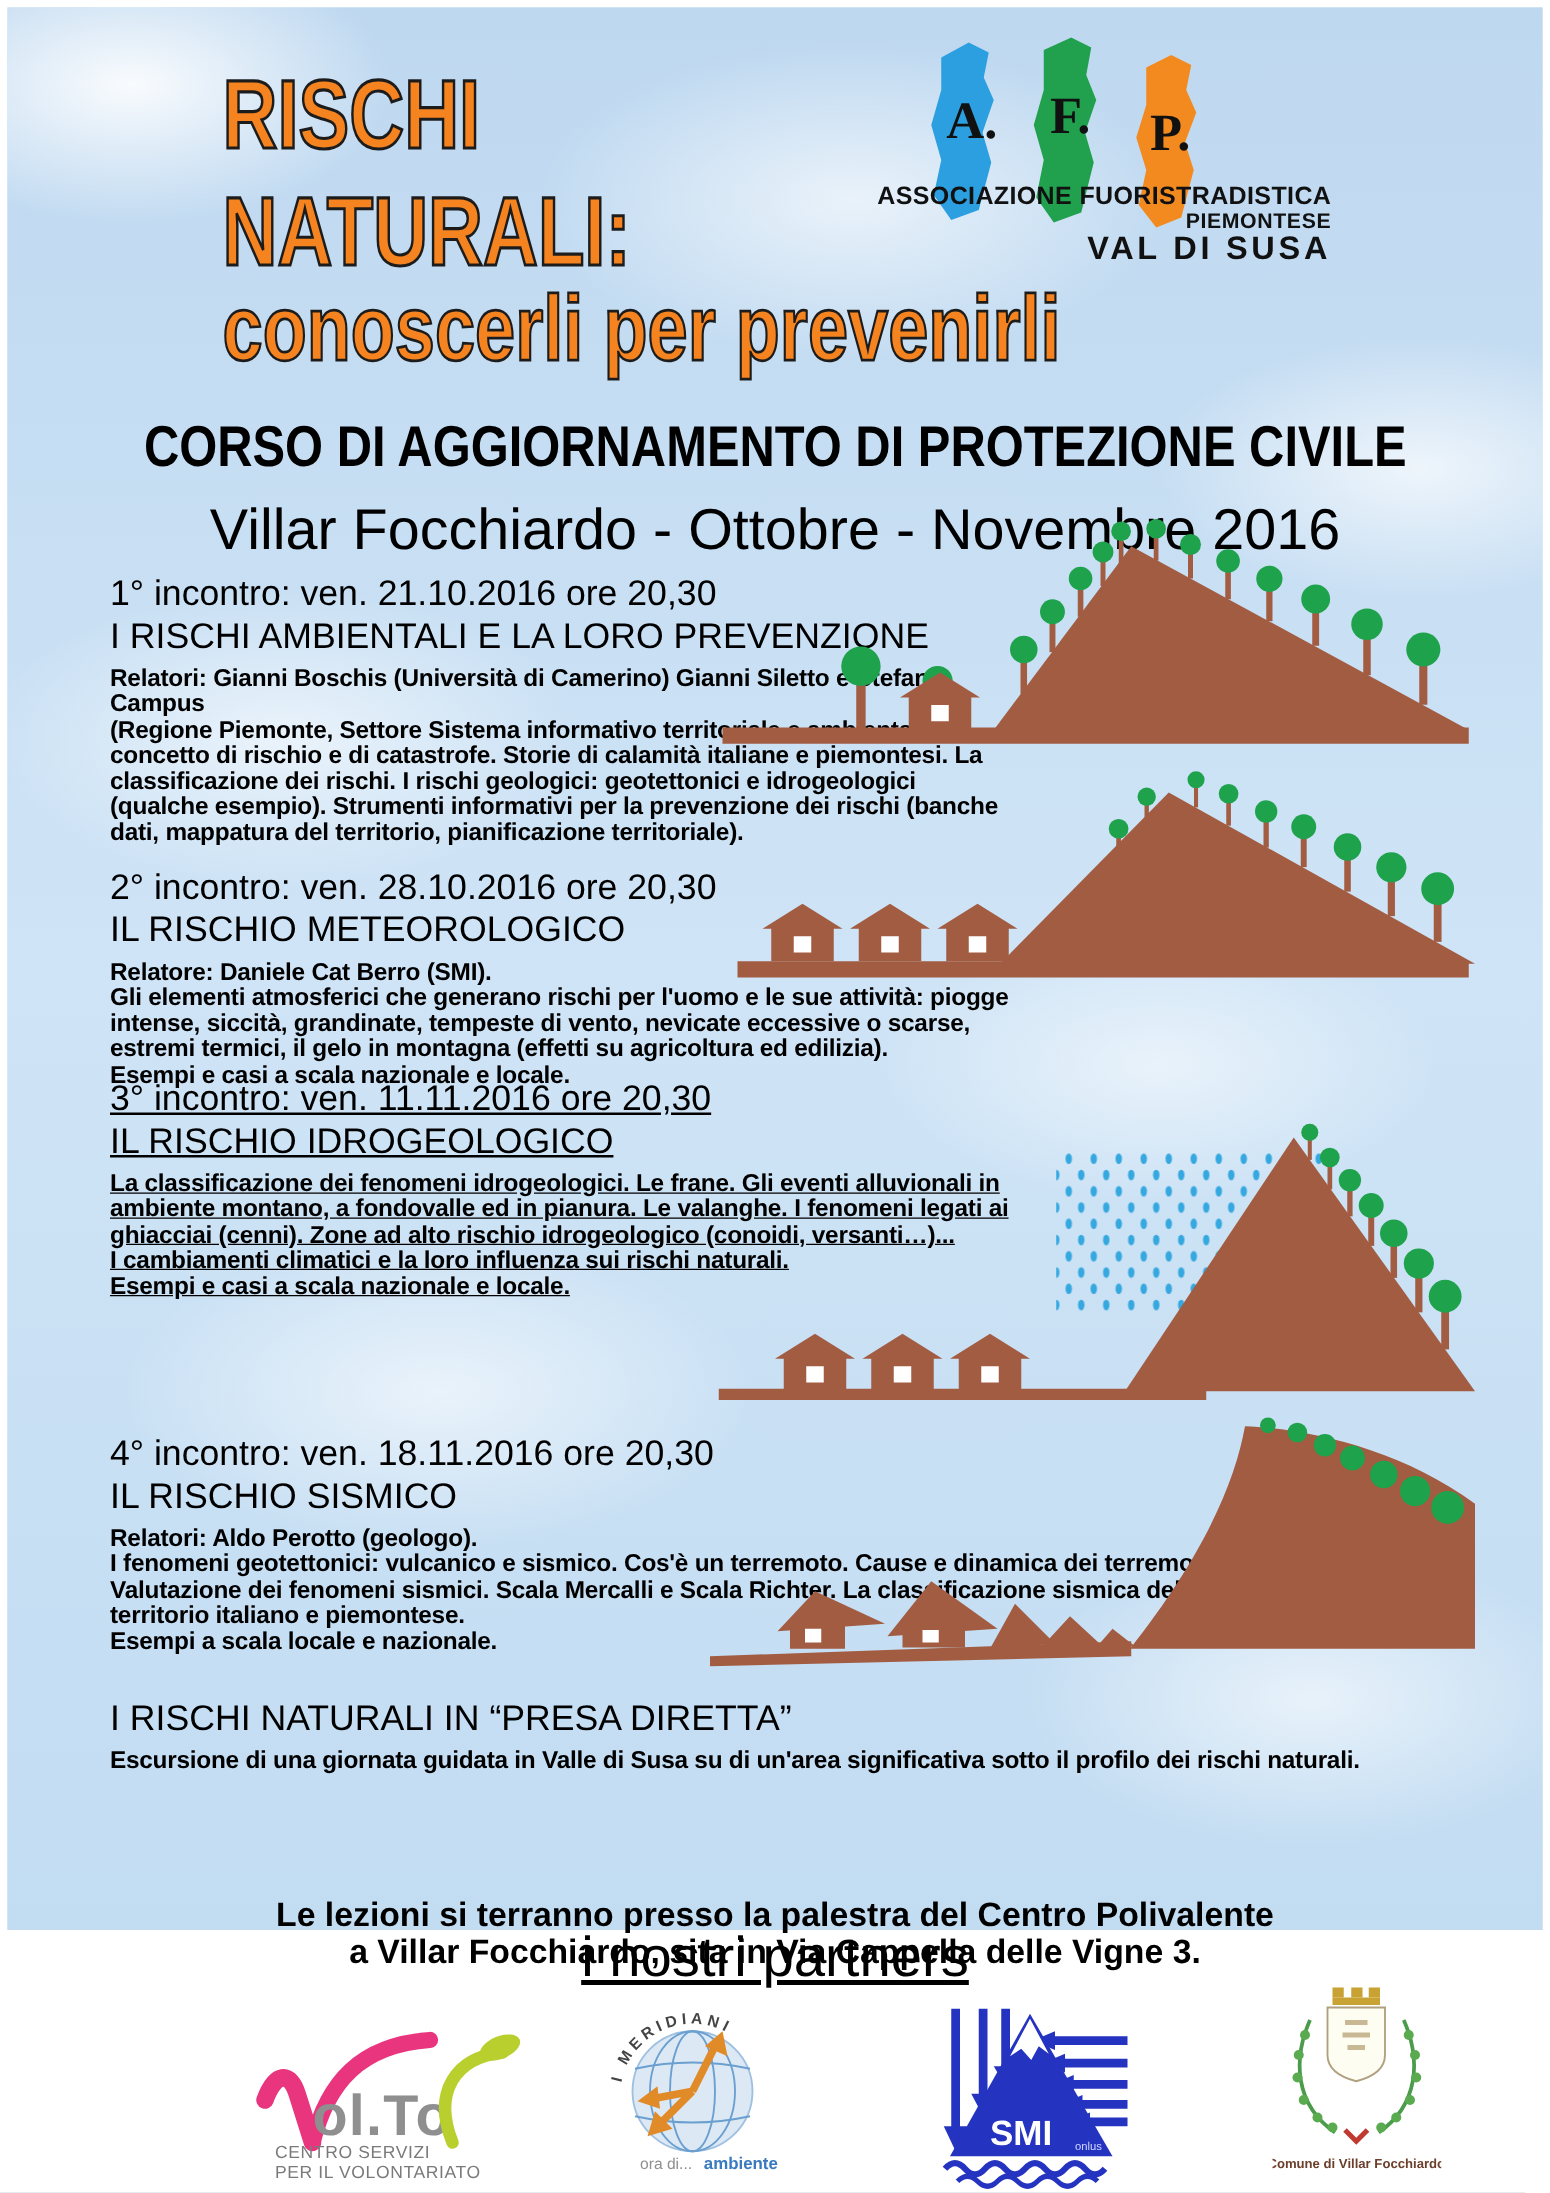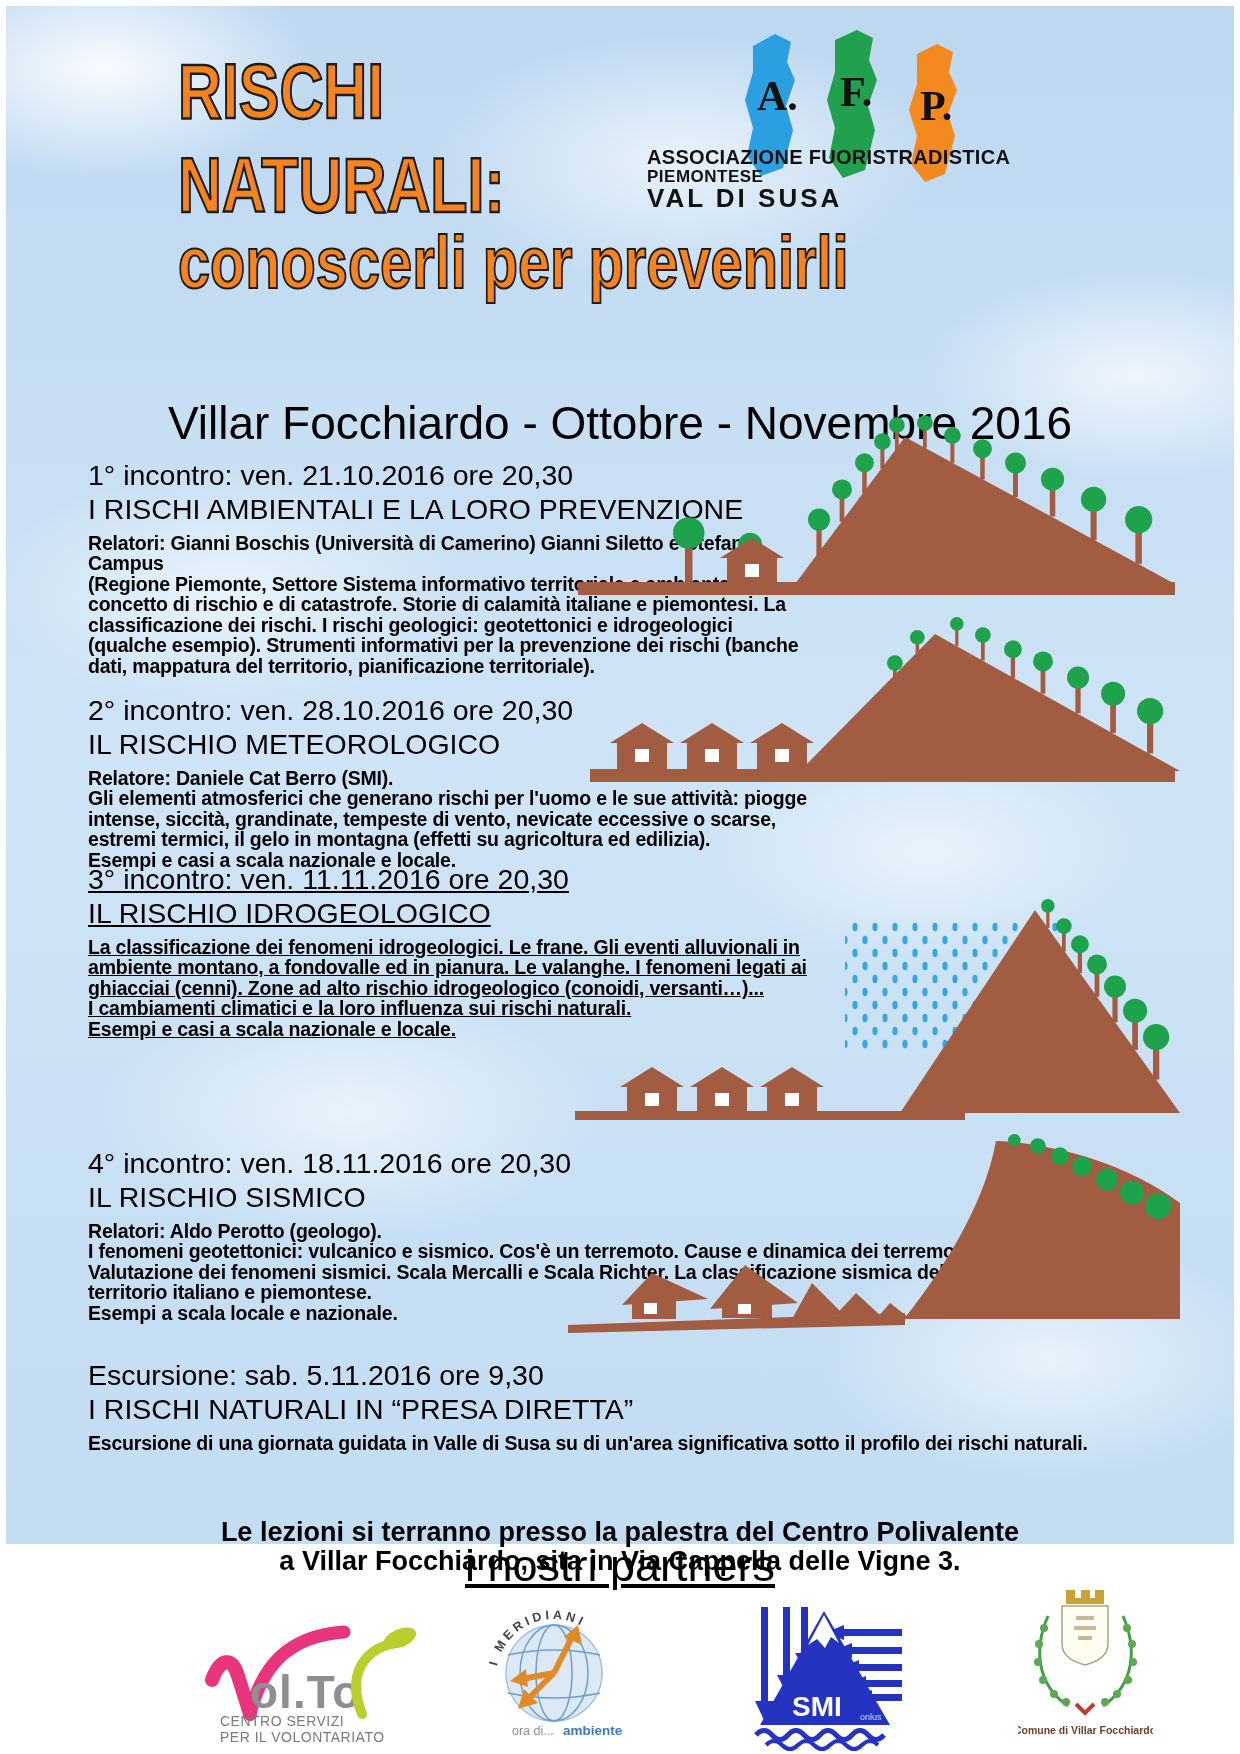--- a/index.html
+++ b/index.html
@@ -16,21 +16,21 @@
       radial-gradient(ellipse 360px 180px at 28% 72%, rgba(255,255,255,.6), rgba(255,255,255,0) 70%),
       radial-gradient(ellipse 330px 170px at 85% 88%, rgba(255,255,255,.6), rgba(255,255,255,0) 70%),
       linear-gradient(180deg,#bed8f0,#cfe4f6 50%,#c2dcf2);}
   .title-line{position:absolute;left:178px;color:#f5831f;font-weight:800;line-height:1;
       -webkit-text-stroke:2.5px #1c1c1c;transform:scaleX(.78);transform-origin:left top;white-space:nowrap;}
   .t1{top:52px;font-size:78px;}
   .t2{top:146px;font-size:78px;}
   .t3{top:226px;font-size:74px;-webkit-text-stroke:2.2px #1c1c1c;}
   .afp{position:absolute;left:635px;top:28px;width:430px;}
   .afp-blobs{position:absolute;left:88px;top:0;}
-  .afp-line{position:absolute;left:12px;width:100%;text-align:left;color:#111;line-height:1;}
+  .afp-line{position:absolute;left:0;width:100%;text-align:right;color:#111;line-height:1;}
   .afp-l1{top:119px;font-size:20px;font-weight:700;letter-spacing:.3px;}
   .afp-l2{top:140px;font-size:17px;font-weight:700;letter-spacing:.5px;}
   .afp-l3{top:157px;font-size:26px;font-weight:700;letter-spacing:3px;}
   .subtitle{position:absolute;top:334px;left:0;width:1240px;text-align:center;
       font-size:46px;font-weight:700;line-height:1;color:#000;}
   .subtitle span{display:inline-block;transform:scaleX(.85);}
   .dateline{position:absolute;top:400px;left:0;width:1240px;text-align:center;
       font-size:46px;font-weight:400;line-height:1;color:#000;}
   .incontro{position:absolute;left:88px;color:#000;}
   .inc-heading{font-size:28.5px;font-weight:400;line-height:1.1;margin:0 0 3px 0;}
@@ -92,20 +92,21 @@
       <path d="M194,26 L214,16 L230,24 L226,44 L234,62 L225,86 L232,108 L222,146 L202,154 L188,136 L194,108 L186,82 L194,56 Z" fill="#f28a1f"></path>
       <text x="34" y="82" font-family="Liberation Serif, serif" font-size="42" font-weight="700" fill="#111">A.</text>
       <text x="117" y="78" font-family="Liberation Serif, serif" font-size="42" font-weight="700" fill="#111">F.</text>
       <text x="197" y="92" font-family="Liberation Serif, serif" font-size="42" font-weight="700" fill="#111">P.</text>
     </svg>
     <div class="afp-line afp-l1">ASSOCIAZIONE FUORISTRADISTICA</div>
     <div class="afp-line afp-l2">PIEMONTESE</div>
     <div class="afp-line afp-l3">VAL DI SUSA</div>
   </div>
 
+  <div class="subtitle"><span>CORSO DI AGGIORNAMENTO DI PROTEZIONE CIVILE</span></div>
   <div class="dateline">Villar Focchiardo - Ottobre - Novembre 2016</div>
 
   <div class="incontro s1">
     <div class="inc-heading">1° incontro: ven. 21.10.2016 ore 20,30</div>
     <div class="inc-title">I RISCHI AMBIENTALI E LA LORO PREVENZIONE</div>
     <div class="inc-speakers">Relatori: Gianni Boschis (Università di Camerino) Gianni Siletto e Stefano Campus</div>
     <div class="inc-body">(Regione Piemonte, Settore Sistema informativo territoriale e ambientale). Il concetto di rischio e di catastrofe. Storie di calamità italiane e piemontesi. La classificazione dei rischi. I rischi geologici: geotettonici e idrogeologici (qualche esempio). Strumenti informativi per la prevenzione dei rischi (banche dati, mappatura del territorio, pianificazione territoriale).</div>
   </div>
 
   <div class="incontro s2">
@@ -126,21 +127,20 @@
 
   <div class="incontro s4">
     <div class="inc-heading">4° incontro: ven. 18.11.2016 ore 20,30</div>
     <div class="inc-title">IL RISCHIO SISMICO</div>
     <div class="inc-speakers">Relatori: Aldo Perotto (geologo).</div>
     <div class="inc-body">I fenomeni geotettonici: vulcanico e sismico. Cos'è un terremoto. Cause e dinamica dei terremoti. Valutazione dei fenomeni sismici. Scala Mercalli e Scala Richter. La classificazione sismica del territorio italiano e piemontese.
 Esempi a scala locale e nazionale.</div>
   </div>
 
   <div class="incontro s5">
-    <div class="inc-heading">Escursione: sab. 5.11.2016 ore 9,30</div>
     <div class="inc-title">I RISCHI NATURALI IN “PRESA DIRETTA”</div>
     <div class="inc-body">Escursione di una giornata guidata in Valle di Susa su di un'area significativa sotto il profilo dei rischi naturali.</div>
   </div>
 
   <svg id="il1" class="illus" width="610" height="190" viewBox="0 0 610 190">
     <rect x="8" y="170" width="597" height="13" fill="#a25c42"></rect>
     <polygon points="335,25 605,172 225,172" fill="#a25c42"></polygon>
     <g>
       <use href="#tree" transform="translate(103,103) scale(1.5)"></use>
       <use href="#tree" transform="translate(168,119) scale(1.15)"></use>

